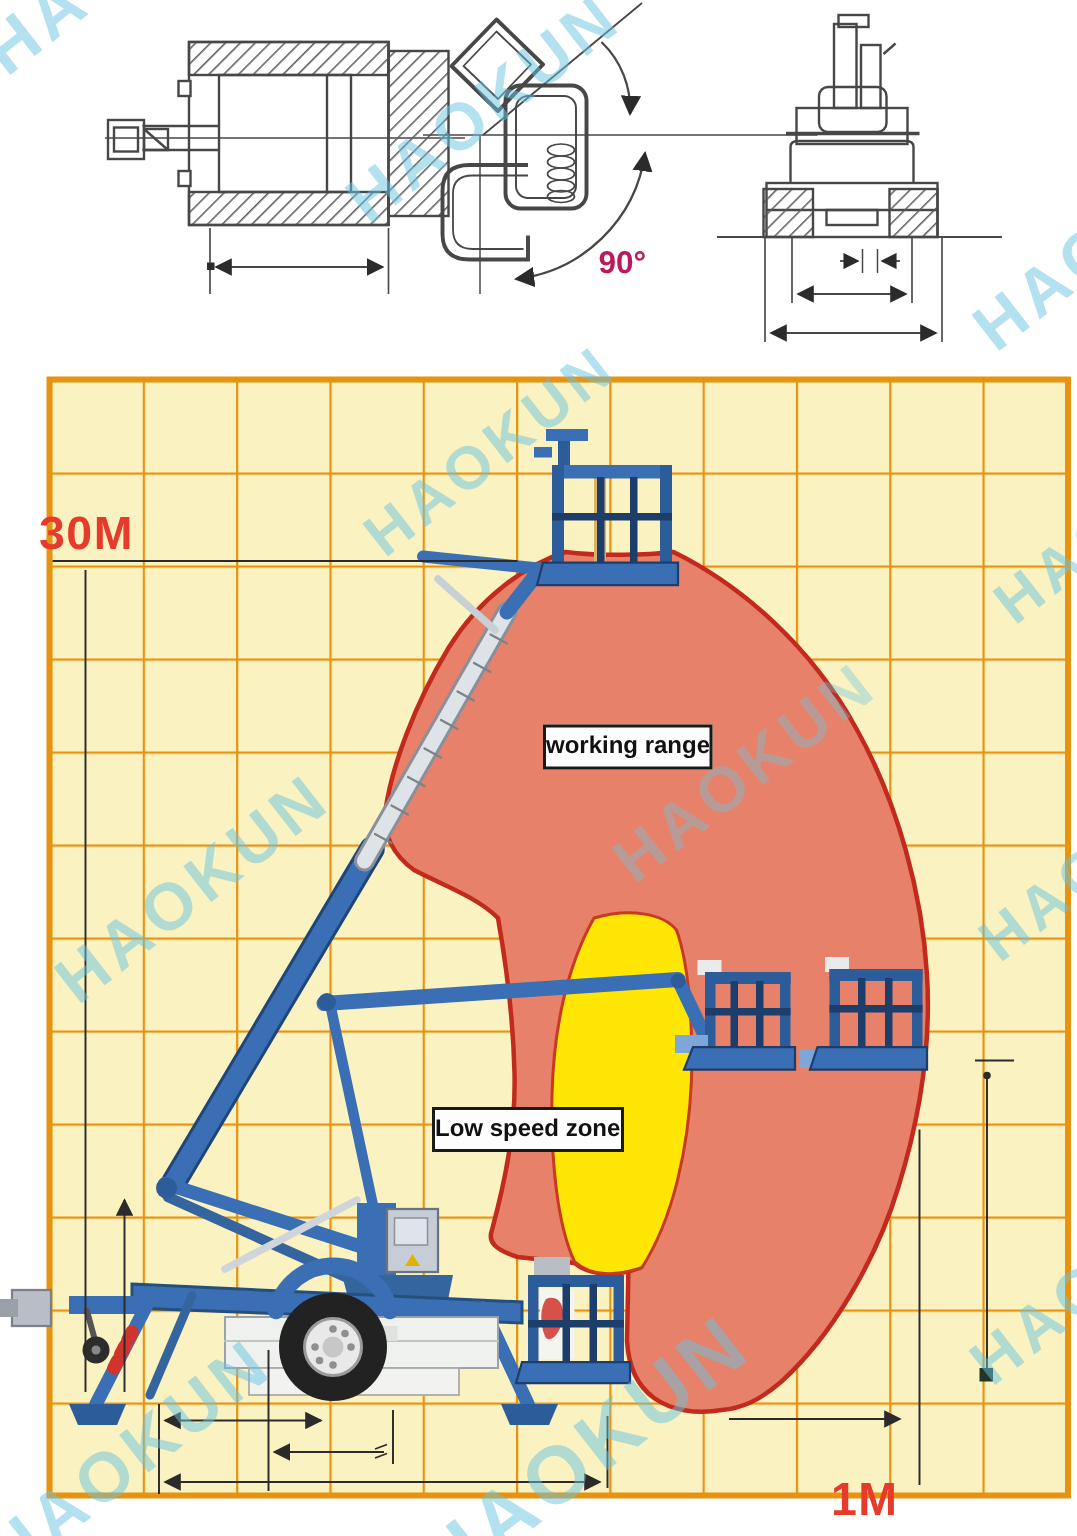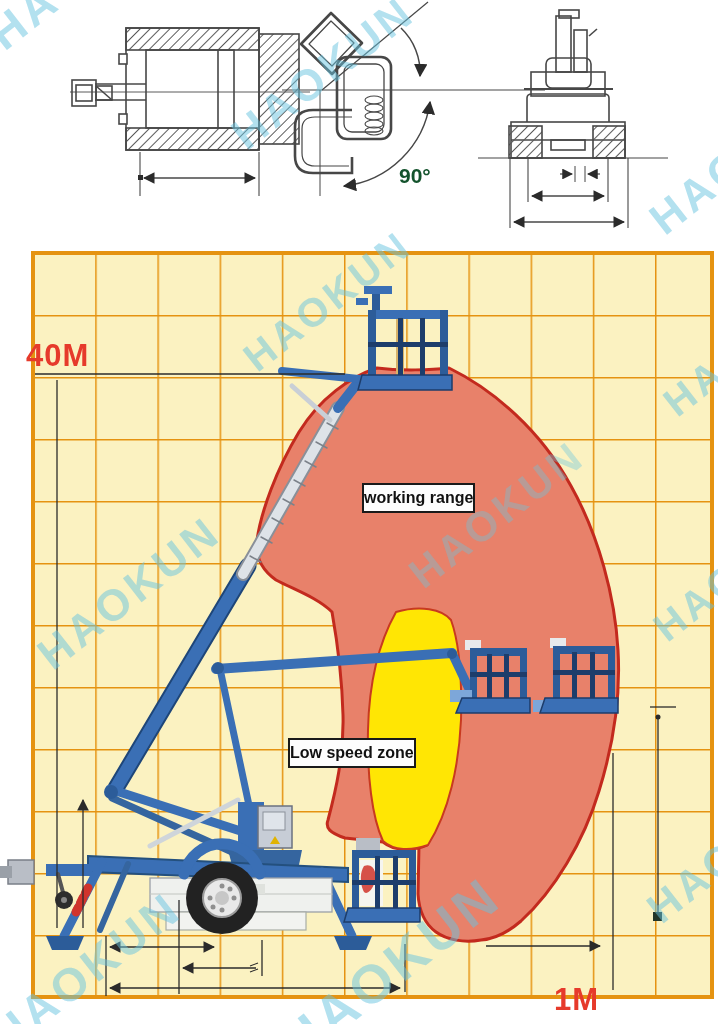--- a/index.html
+++ b/index.html
@@ -17,21 +17,21 @@
     transform-origin:left top;
     white-space:nowrap;pointer-events:none;
   }
   .dim-label{
     position:absolute;z-index:3;
     font-weight:bold;font-size:31px;color:#E63A2B;
     letter-spacing:1px;
   }
   .angle-label{
     position:absolute;z-index:3;
-    font-weight:bold;font-size:21px;color:#14532d;
+    font-weight:bold;font-size:21px;color:#be185d;
   }
   .zone-label{
     position:absolute;z-index:3;
     background:#fdfdfd;border:2px solid #1a1a1a;
     font-weight:bold;font-size:16px;color:#111;
     padding:4px 0;white-space:nowrap;
   }
 </style>
 </head>
 <body>
@@ -296,17 +296,17 @@
 <span class="wm" style="left:640px;top:205px;font-size:44px;">HAOKUN</span>
 <span class="wm" style="left:235px;top:345px;font-size:40px;">HAOKUN</span>
 <span class="wm" style="left:655px;top:390px;font-size:40px;">HAOKUN</span>
 <span class="wm" style="left:28px;top:640px;font-size:44px;">HAOKUN</span>
 <span class="wm" style="left:400px;top:560px;font-size:42px;color:rgba(104,196,223,0.38);">HAOKUN</span>
 <span class="wm" style="left:645px;top:615px;font-size:40px;">HAOKUN</span>
 <span class="wm" style="left:638px;top:895px;font-size:42px;">HAOKUN</span>
 <span class="wm" style="left:268px;top:1025px;font-size:54px;">HAOKUN</span>
 <span class="wm" style="left:-20px;top:1020px;font-size:46px;">HAOKUN</span>
 
-<div class="dim-label" style="left:26px;top:338px;">40M</div>
+<div class="dim-label" style="left:26px;top:338px;">30M</div>
 <div class="dim-label" style="left:554px;top:982px;">1M</div>
 <div class="angle-label" style="left:399px;top:164px;">90°</div>
 <div class="zone-label" style="left:362px;top:483px;">working range</div>
 <div class="zone-label" style="left:288px;top:738px;">Low speed zone</div>
 
 </body></html>

